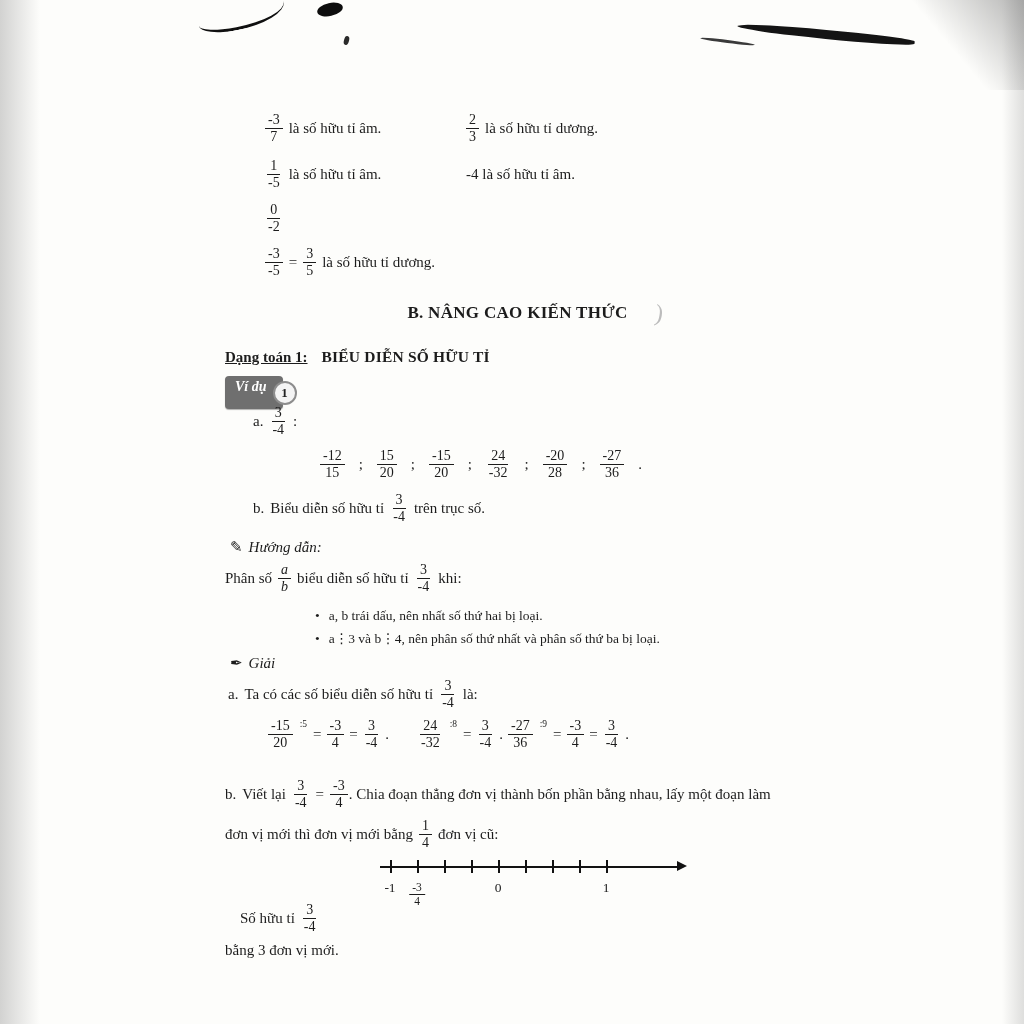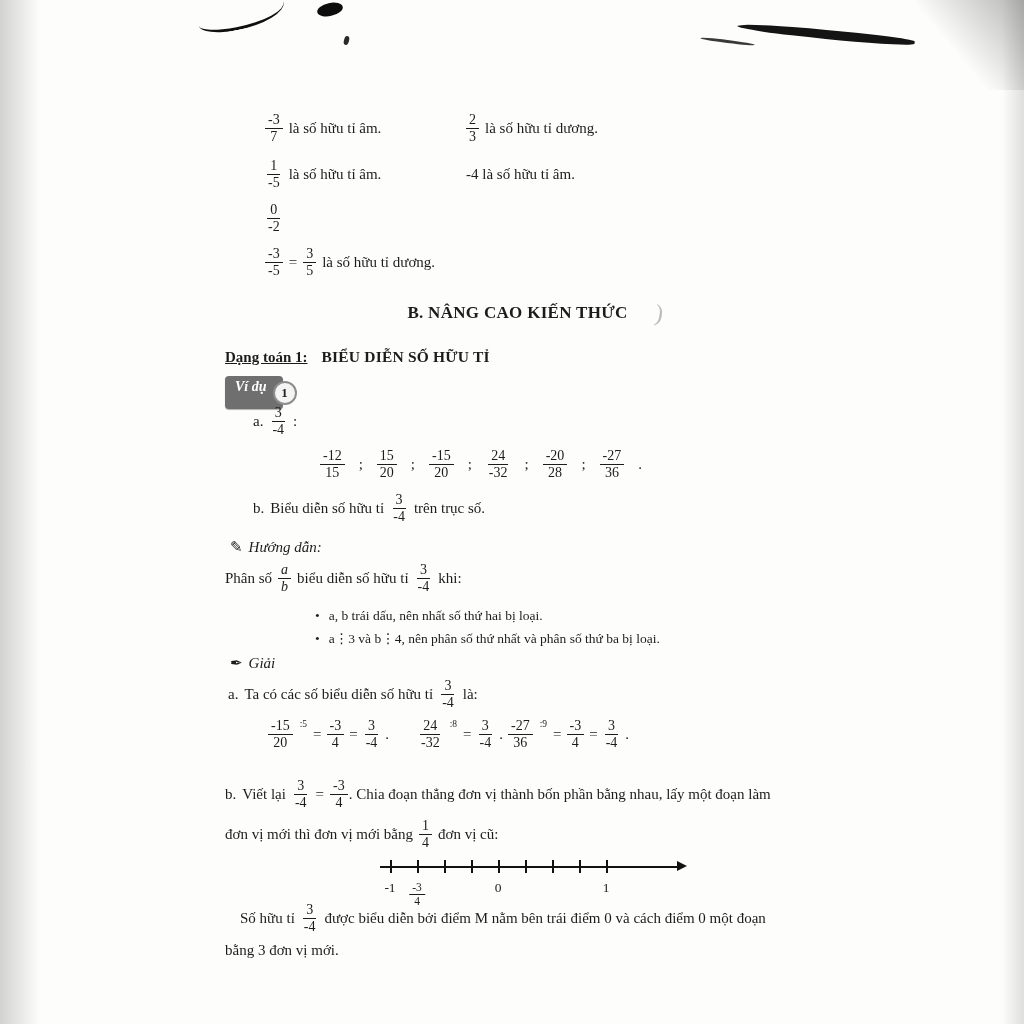--- a/index.html
+++ b/index.html
@@ -335,21 +335,20 @@
       <div class="nl-label" style="left:118px;">0</div>
       <div class="nl-label" style="left:226px;">1</div>
     </div>
 
     <div class="row" style="top:902px;left:15px;">
       <span>Số hữu tỉ</span>
       <span class="frac">
           <span class="num">3</span>
           <span class="den">-4</span>
         </span>
-      <span>được biểu diễn bởi điểm M nằm bên trái điểm 0 và cách điểm 0 một đoạn</span>
     </div>
     <div class="row" style="top:942px;left:0;">
       <span>bằng 3 đơn vị mới.</span>
     </div>
 
   </div>
 
 
 </div>
 

